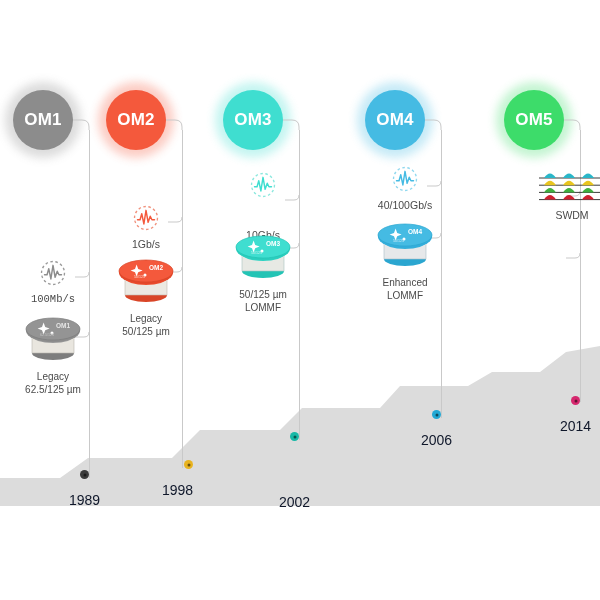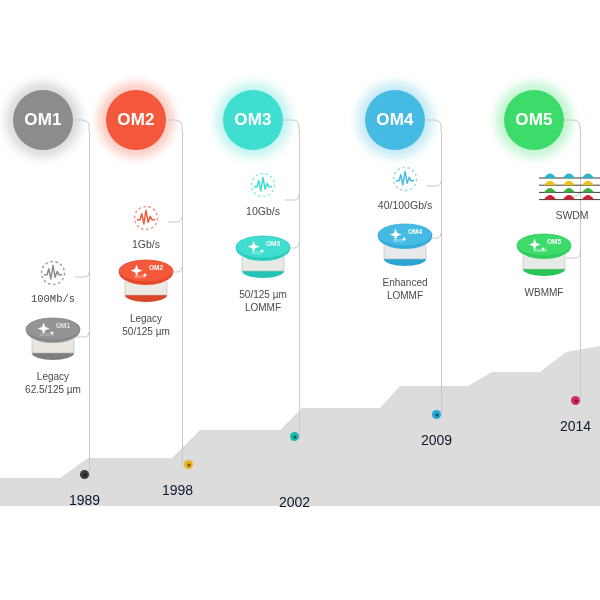--- a/index.html
+++ b/index.html
@@ -151,21 +151,21 @@
         <path d="M23,17 l1.6,-4.4 l1.6,4.4 l4.4,1.6 l-4.4,1.6 l-1.6,4.4 l-1.6,-4.4 l-4.4,-1.6 Z"></path>
         <circle cx="33" cy="23" r="1.5"></circle>
       </g>
       <text x="37" y="18" font-family="Liberation Sans, sans-serif" font-size="6.5" font-weight="bold" fill="#ffffff">OM2</text>
       <text x="22" y="26" font-family="Liberation Sans, sans-serif" font-size="3.6" fill="#ffd9cf">50/125</text>
     </svg>
     <div class="spool-cap">Legacy
 50/125 µm</div>
   </div>
 
-  <div class="feat" style="left:215px;top:168px;">
+  <div class="feat" style="left:215px;top:168px;gap:24px;">
     <svg width="34" height="34" viewBox="0 0 40 40">
       <circle cx="20" cy="20" r="13.5" fill="none" stroke="#8be8de" stroke-width="1.6" stroke-dasharray="3 3"></circle>
       <path d="M10,22 L13,22 L15,15 L17.5,27 L20,11 L22.5,25 L25,18 L27,22 L30,22" fill="none" stroke="#3fded0" stroke-width="1.7" stroke-linejoin="round" stroke-linecap="round"></path>
     </svg>
     <div class="cap">10Gb/s</div>
   </div>
   <div class="feat" style="left:215px;top:228px;">
     <svg width="68" height="56" viewBox="0 0 68 56">
       <ellipse cx="34" cy="43" rx="21" ry="7" fill="#23c4b5"></ellipse>
       <rect x="13" y="26" width="42" height="17" fill="#e7e9e4"></rect>
@@ -232,53 +232,35 @@
           <path d="M47,20.4 q6,-9 12,0 Z" fill="#3fae3f"></path>
           <path d="M4,27.6 L68,27.6" stroke="#3b3b3b" stroke-width="1"></path>
           <path d="M68,25.8 L71.5,27.6 L68,29.400000000000002 Z" fill="#3b3b3b"></path>
           <path d="M9,27.6 q6,-9 12,0 Z" fill="#cf2031"></path>
           <path d="M28,27.6 q6,-9 12,0 Z" fill="#cf2031"></path>
           <path d="M47,27.6 q6,-9 12,0 Z" fill="#cf2031"></path>
         </g>
     </svg>
     <div class="cap">SWDM</div>
   </div>
-  <div class="feat" style="left:496px;top:226px;">
-    <svg width="68" height="56" viewBox="0 0 68 56">
-      <ellipse cx="34" cy="43" rx="21" ry="7" fill="#27c458"></ellipse>
-      <rect x="13" y="26" width="42" height="17" fill="#e7eae6"></rect>
-      <rect x="13" y="26" width="42" height="17" fill="none" stroke="#a9c6b2" stroke-width=".6"></rect>
-      <ellipse cx="34" cy="26" rx="21" ry="7" fill="#33d264"></ellipse>
-      <ellipse cx="34" cy="21" rx="27" ry="11" fill="#2fce60"></ellipse>
-      <ellipse cx="34" cy="19" rx="27" ry="11" fill="#3ddc6a"></ellipse>
-      <ellipse cx="34" cy="19" rx="27" ry="11" fill="none" stroke="#27c458" stroke-width=".7"></ellipse>
-      <g fill="#ffffff">
-        <path d="M23,17 l1.6,-4.4 l1.6,4.4 l4.4,1.6 l-4.4,1.6 l-1.6,4.4 l-1.6,-4.4 l-4.4,-1.6 Z"></path>
-        <circle cx="33" cy="23" r="1.5"></circle>
-      </g>
-      <text x="37" y="18" font-family="Liberation Sans, sans-serif" font-size="6.5" font-weight="bold" fill="#ffffff">OM5</text>
-      <text x="23" y="26" font-family="Liberation Sans, sans-serif" font-size="3.6" fill="#cdf7da">WBMMF</text>
-    </svg>
-    <div class="spool-cap">WBMMF</div>
-  </div>
 
   <div class="yearmark" style="left:69px;top:470px;">
     <span class="ydot" style="background:#3a3a3a;"></span>
     <span class="ylabel">1989</span>
   </div>
   <div class="yearmark" style="left:162px;top:460px;align-items:flex-end;">
     <span class="ydot" style="background:#e8b31f;"></span>
     <span class="ylabel">1998</span>
   </div>
   <div class="yearmark" style="left:279px;top:432px;gap:40px;">
     <span class="ydot" style="background:#17b8a6;"></span>
     <span class="ylabel">2002</span>
   </div>
   <div class="yearmark" style="left:421px;top:410px;">
     <span class="ydot" style="background:#21a8d4;"></span>
-    <span class="ylabel">2009</span>
+    <span class="ylabel">2006</span>
   </div>
   <div class="yearmark" style="left:560px;top:396px;">
     <span class="ydot" style="background:#d6276e;"></span>
     <span class="ylabel">2014</span>
   </div>
 
 </div>
 
 </body></html>

